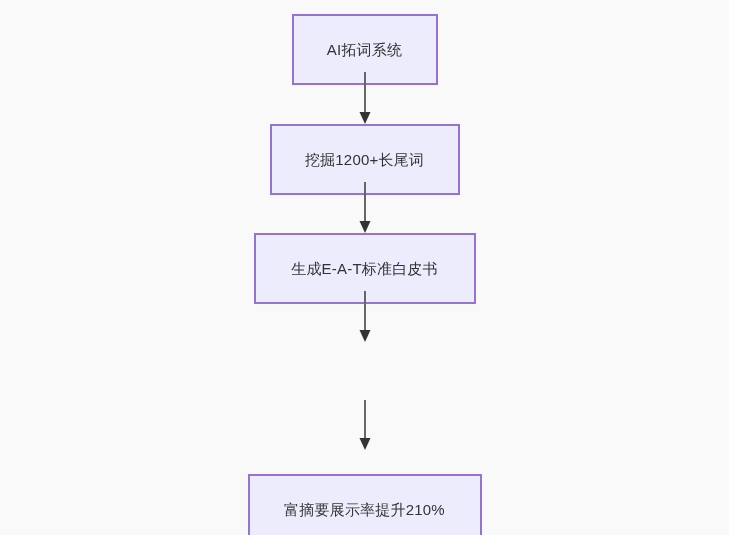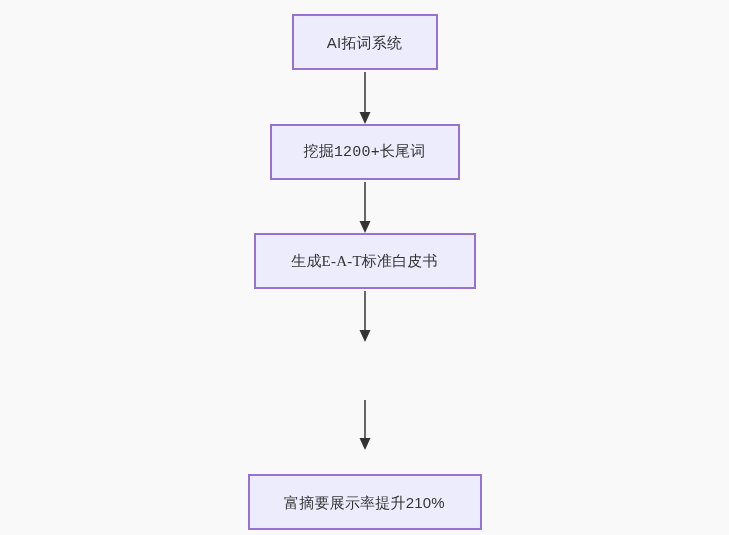--- a/index.html
+++ b/index.html
@@ -21,21 +21,21 @@
   }
 
   .node {
     position: absolute;
     box-sizing: border-box;
     background: #ececfd;
     border: 2px solid #9673d3;
     display: flex;
     align-items: center;
     justify-content: center;
-    height: 56px;
+    height: 71px;
     left: 50%;
     transform: translateX(-50%);
   }
 
   .node-label {
     color: #333333;
     font-size: 15px;
     line-height: 1;
     letter-spacing: 0.2px;
     white-space: nowrap;
@@ -49,22 +49,22 @@
     width: 16px;
   }
 
   .edge svg {
     display: block;
     overflow: visible;
   }
 
   
   .n0 { top: 14px;  width: 146px; }
-  .n1 { top: 124px; width: 190px; font-family: Liberation Mono, monospace; }
-  .n2 { top: 233px; width: 222px; font-family: Liberation Serif, serif; }
+  .n1 { top: 124px; width: 190px; }
+  .n2 { top: 233px; width: 222px; }
   .n3 { top: 342px; width: 214px; }
   .n4 { top: 474px; width: 234px; }
 
   .e0 { top: 72px;  height: 52px; }
   .e1 { top: 182px; height: 51px; }
   .e2 { top: 291px; height: 51px; }
   .e3 { top: 400px; height: 50px; }
 </style>
 </head>
 <body>

